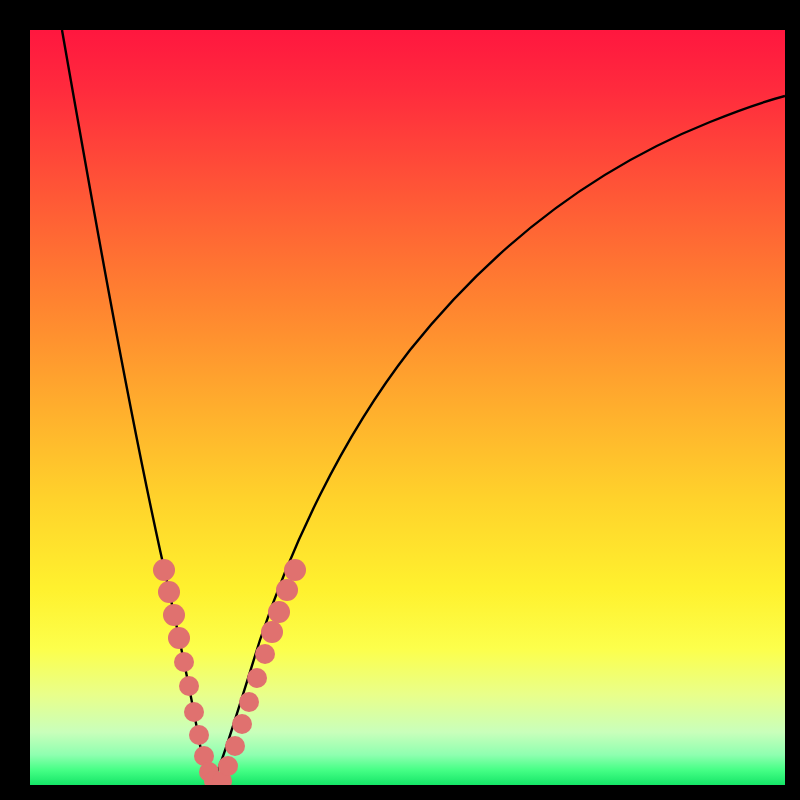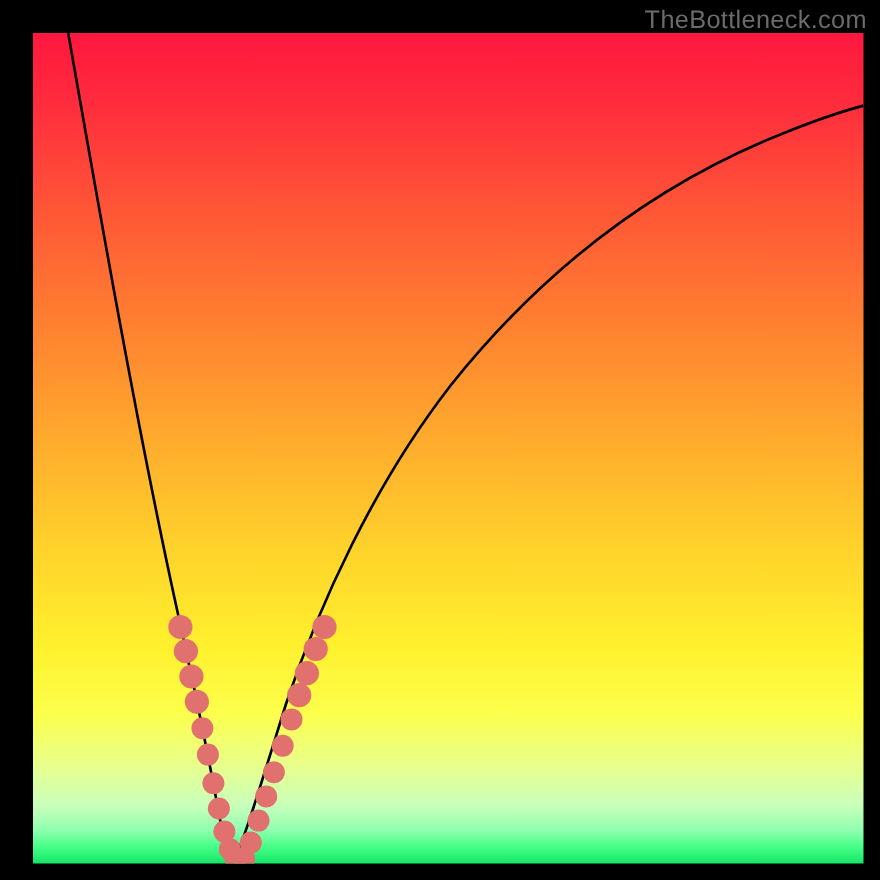--- a/index.html
+++ b/index.html
@@ -103,14 +103,13 @@
         <circle cx="227" cy="648" r="10"></circle>
         <circle cx="235" cy="624" r="10"></circle>
         <circle cx="242" cy="602" r="11"></circle>
         <circle cx="249" cy="582" r="11"></circle>
         <circle cx="257" cy="560" r="11"></circle>
         <circle cx="265" cy="540" r="11"></circle>
       </g>
     </svg>
   </div>
 
-  <div class="watermark">TheBottleneck.com</div>
 </div>
 
 </body></html>

